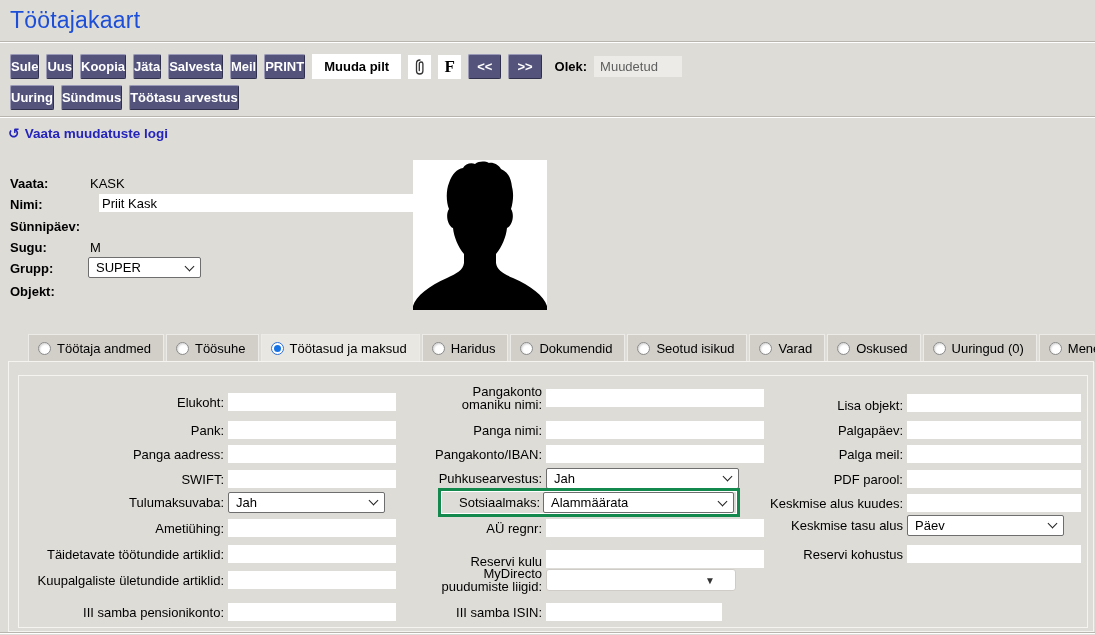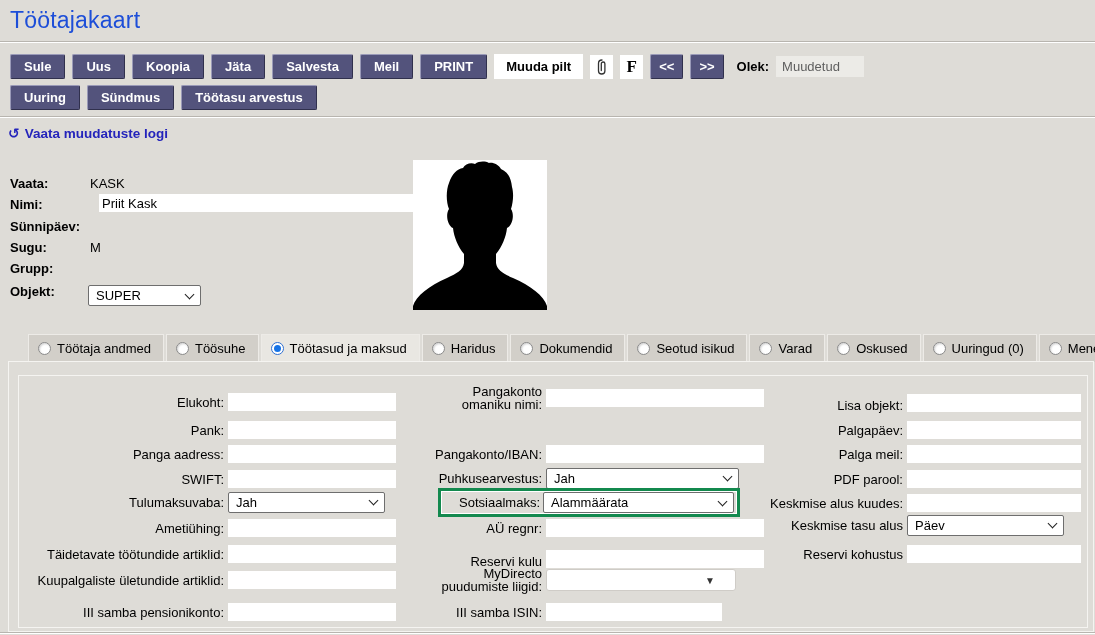--- a/index.html
+++ b/index.html
@@ -12,21 +12,21 @@
   .abs { position:absolute; }
   .groove { position:absolute; left:0; width:1095px; height:2px;
     border-top:1px solid #b8b5af; border-bottom:1px solid #ffffff; }
   .title { position:absolute; left:10px; top:7px; font-size:23px; color:#1d4ed8; letter-spacing:0.2px; }
 
   
   .toolbar { position:absolute; display:flex; align-items:center; gap:7px; }
   .btn {
     background:#53537c; color:#fff; font-weight:700; font-size:13px;
     border:1px solid; border-color:#9a9ab8 #30304d #30304d #9a9ab8;
-    border-radius:2px; padding:4px 13px; cursor:pointer; white-space:nowrap;
+    border-radius:2px; padding:4px 0; cursor:pointer; white-space:nowrap;
     font-family:inherit;
   }
   .btn-light { background:#fff; color:#000; border:0; font-weight:700; padding:5px 12px; border-radius:0; }
   .iconbox { background:#fff; width:23px; height:24px; display:flex; align-items:center; justify-content:center; }
   .fglyph { font-family:"Liberation Serif","DejaVu Serif",serif; font-weight:700; font-size:17px; }
   .navbtn { padding:4px 8px; }
   .oleklabel { font-weight:700; margin-left:6px; }
   .olekval { background:#ecebe7; color:#5f5f5f; padding:3px 6px; min-width:88px; height:21px; }
 
   .loglink { position:absolute; left:8px; top:125px; color:#2424bb; display:flex; align-items:center; gap:5px; cursor:pointer; }
@@ -113,21 +113,21 @@
 <span class="idlabel" style="top:197px">Nimi:</span>
 <input class="inp abs" style="left: 99px; top: 194px; width: 317px;" value="Priit Kask">
 
 <span class="idlabel" style="top:219px">Sünnipäev:</span>
 <span class="idval" style="top:219px"></span>
 
 <span class="idlabel" style="top:240px">Sugu:</span>
 <span class="idval" style="top:240px">M</span>
 
 <span class="idlabel" style="top:261px">Grupp:</span>
-<div class="sel abs" style="left:88px; top:257px; width:113px;margin-top:28px;">
+<div class="sel abs" style="left:88px; top:257px; width:113px;">
   <span>SUPER</span>
   <span class="chev"></span>
 </div>
 
 <span class="idlabel" style="top:284px">Objekt:</span>
 <span class="idval" style="top:284px"></span>
 
 <div class="photo">
   <svg width="134" height="150" viewBox="0 0 134 150">
     <path fill="#000" d="M0,150 L0,146 C3,136 16,126 34,118 C44,113.5 50,110 51,103 L51,94
@@ -222,20 +222,24 @@
   <div class="row" style="left:4px; top:226px;">
     <span class="lbl" style="width:201px">III samba pensionikonto:</span>
     <input class="inp" style="width: 168px; margin-left: 4px;" value="">
   </div>
 
   <div class="row" style="left:330px; top:8px; height:28px;">
     <span class="lbl" style="width:193px">Pangakonto
 omaniku nimi:</span>
     <input class="inp" style="width: 218px; margin-left: 4px;" value="">
   </div>
+  <div class="row" style="left:330px; top:44px;">
+    <span class="lbl" style="width:193px">Panga nimi:</span>
+    <input class="inp" style="width: 218px; margin-left: 4px;" value="">
+  </div>
   <div class="row" style="left:330px; top:68px;">
     <span class="lbl" style="width:193px">Pangakonto/IBAN:</span>
     <input class="inp" style="width: 218px; margin-left: 4px;" value="">
   </div>
   <div class="row" style="left:330px; top:91px; height:22px;">
     <span class="lbl" style="width:193px">Puhkusearvestus:</span>
     <div class="sel" style="width:193px; margin-left:4px">
       <span>Jah</span>
       <span class="chev"></span>
     </div>

